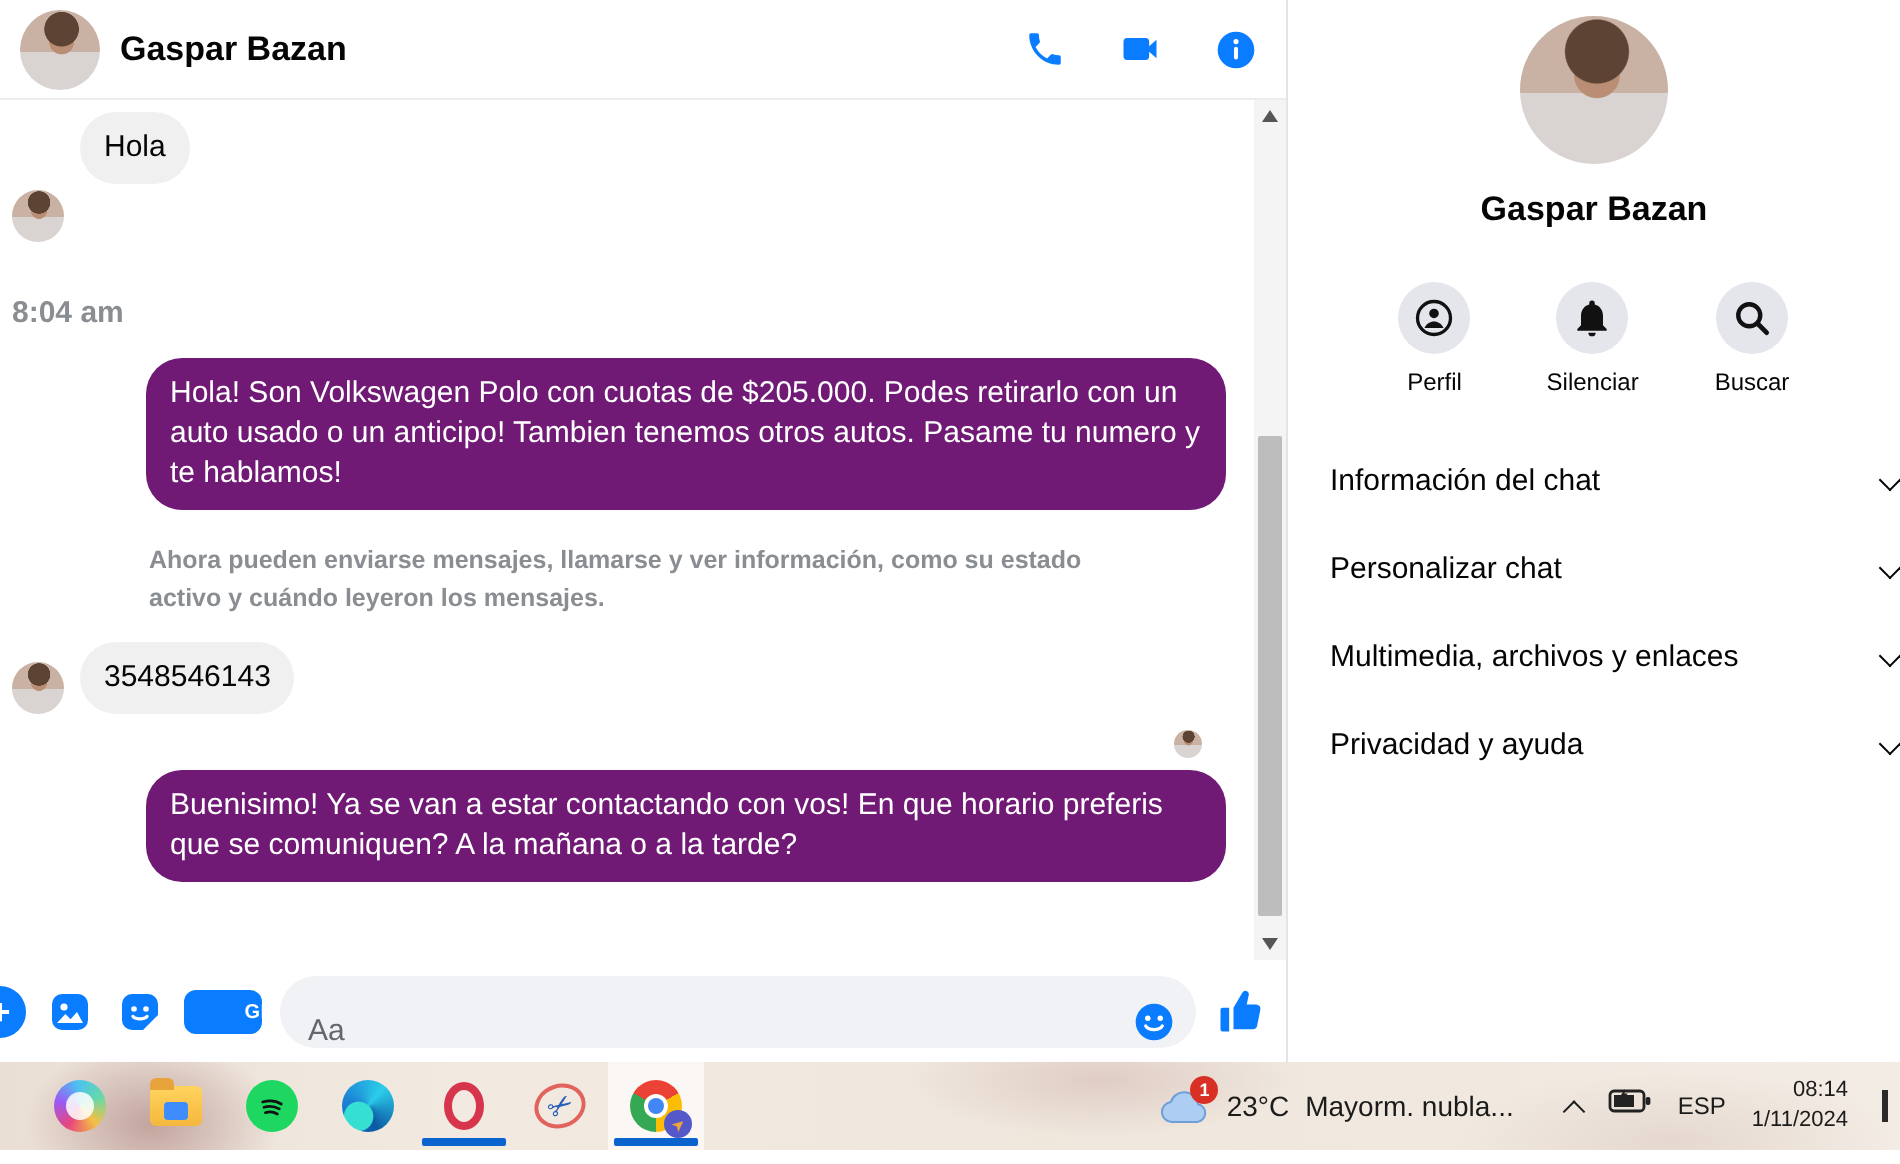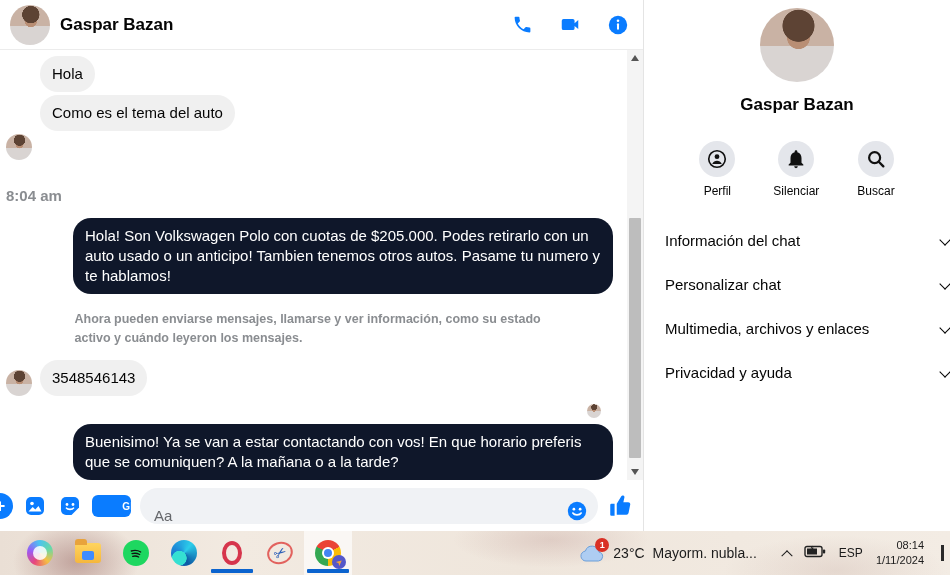--- a/index.html
+++ b/index.html
@@ -26,21 +26,21 @@
   .header-name { font-size:17px; font-weight:bold; color:#050505; margin-left:10px; }
   .header-actions { margin-left:auto; display:flex; align-items:center; gap:26px; }
   .hicon { width:22px; height:22px; display:flex; align-items:center; justify-content:center; cursor:pointer; }
 
   
   .messages { flex:1; position:relative; padding:6px 30px 0 6px; overflow:hidden; background:#fff; }
   .msg-row { display:flex; align-items:flex-end; margin-bottom:3px; }
   .avatar-slot { width:26px; margin-right:8px; flex:none; }
   .bubble { font-size:15px; line-height:20px; padding:8px 12px; border-radius:18px; max-width:540px; }
   .bubble.recv { background:#f0f0f0; color:#050505; }
-  .bubble.sent { background:#0f172a; color:#fff; margin-left:auto; }
+  .bubble.sent { background:#701a75; color:#fff; margin-left:auto; }
   .time-divider { text-align:left; font-size:15px; font-weight:bold; color:#8a8d91; margin:27px 0 13px; }
   .system-text { text-align:left; font-size:12.5px; font-weight:bold; color:#8a8d91; line-height:19px; max-width:470px; margin:16px auto 10px; }
   .seen-row { display:flex; justify-content:flex-end; padding-right:12px; margin:8px 0 6px; }
   .mt14 { margin-top:14px; } .mt12 { margin-top:12px; }
 
   
   .scrollbar { position:absolute; top:0; right:0; width:16px; height:430px; background:#f4f4f4; display:flex; flex-direction:column; align-items:center; }
   .sb-arrow { width:16px; height:16px; display:flex; align-items:center; justify-content:center; flex:none; }
   .tri-up { width:0; height:0; border-left:4px solid transparent; border-right:4px solid transparent; border-bottom:6px solid #555; }
   .tri-down { width:0; height:0; border-left:4px solid transparent; border-right:4px solid transparent; border-top:6px solid #555; }
@@ -141,24 +141,20 @@
         </div>
       </div>
 
       <div class="messages">
 
         <div class="msg-row">
           <div class="avatar-slot"></div>
           <div class="bubble recv">Hola</div>
         </div>
         <div class="msg-row">
-          <div class="avatar-slot"></div>
-          <div class="bubble recv">Como es el tema del auto</div>
-        </div>
-        <div class="msg-row">
           <div class="avatar-slot">
               <div class="avatar sz26"></div>
             </div>
         </div>
 
         <div class="time-divider">8:04 am</div>
 
         <div class="msg-row mt14">
           <div class="bubble sent">Hola! Son Volkswagen Polo con cuotas de $205.000. Podes retirarlo con un auto usado o un anticipo! Tambien tenemos otros autos. Pasame tu numero y te hablamos!</div>
         </div>

